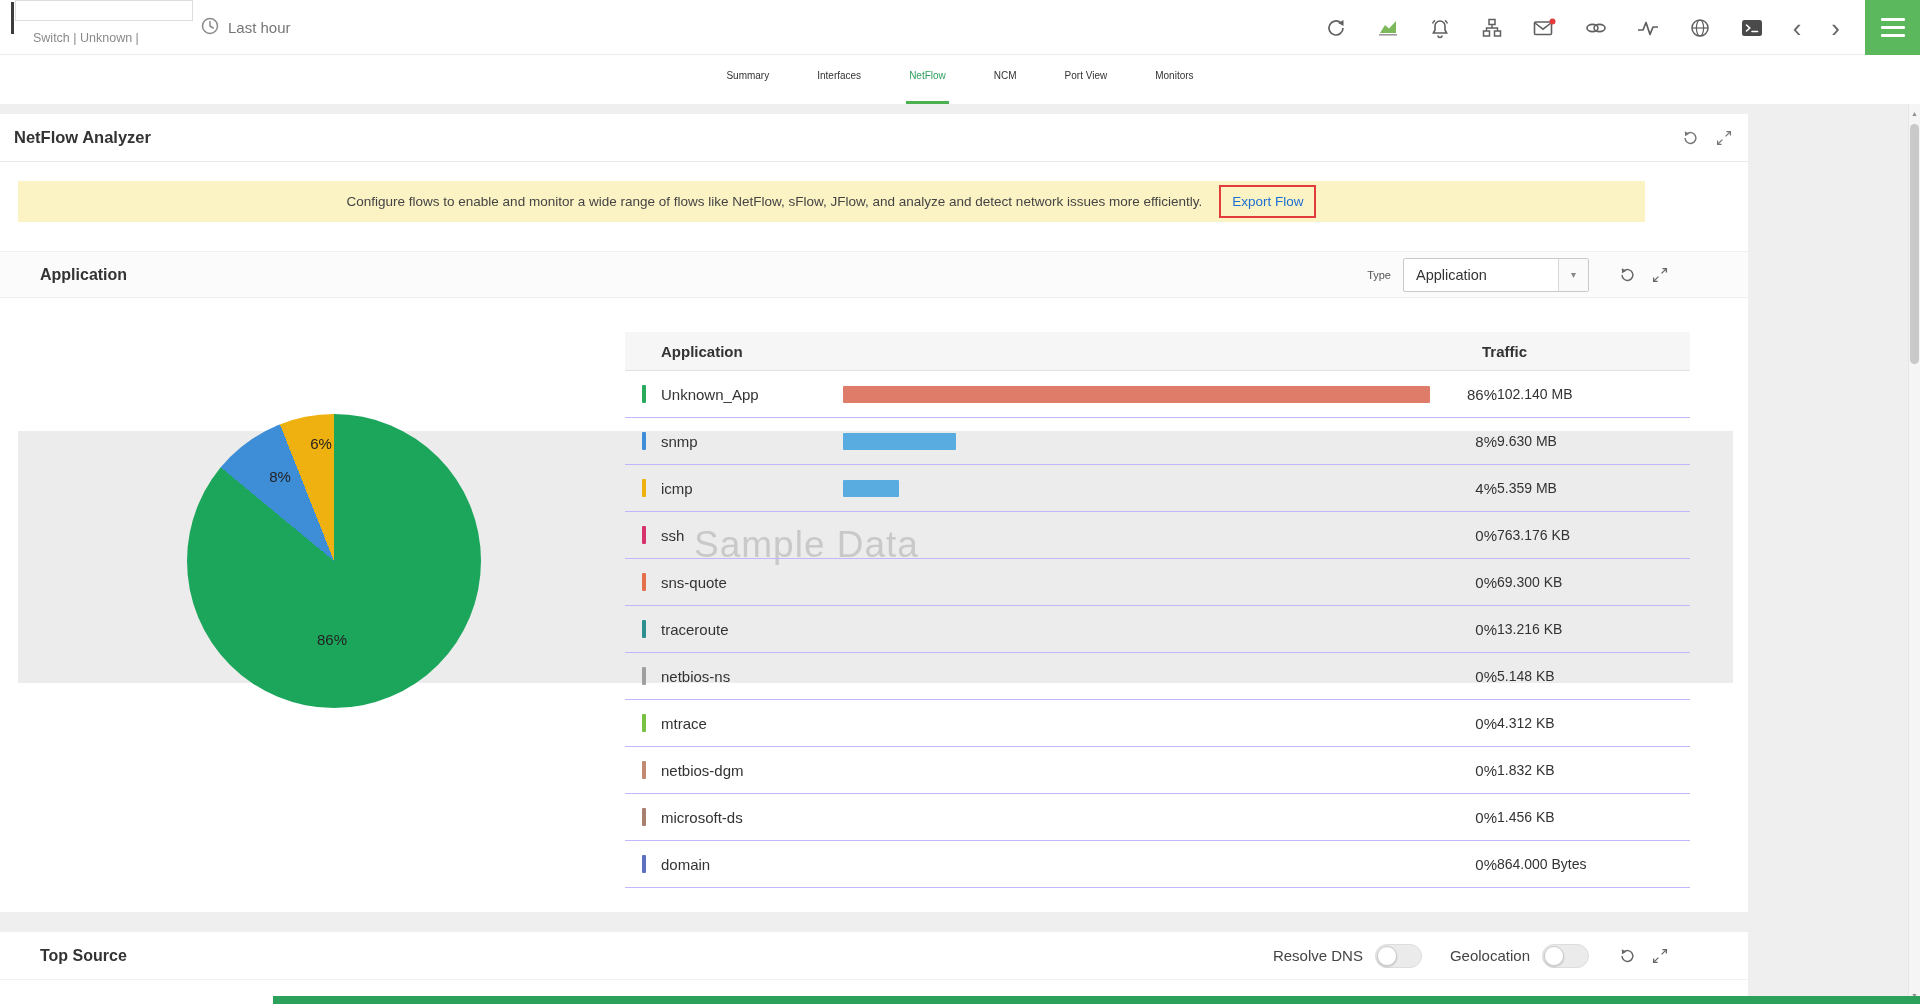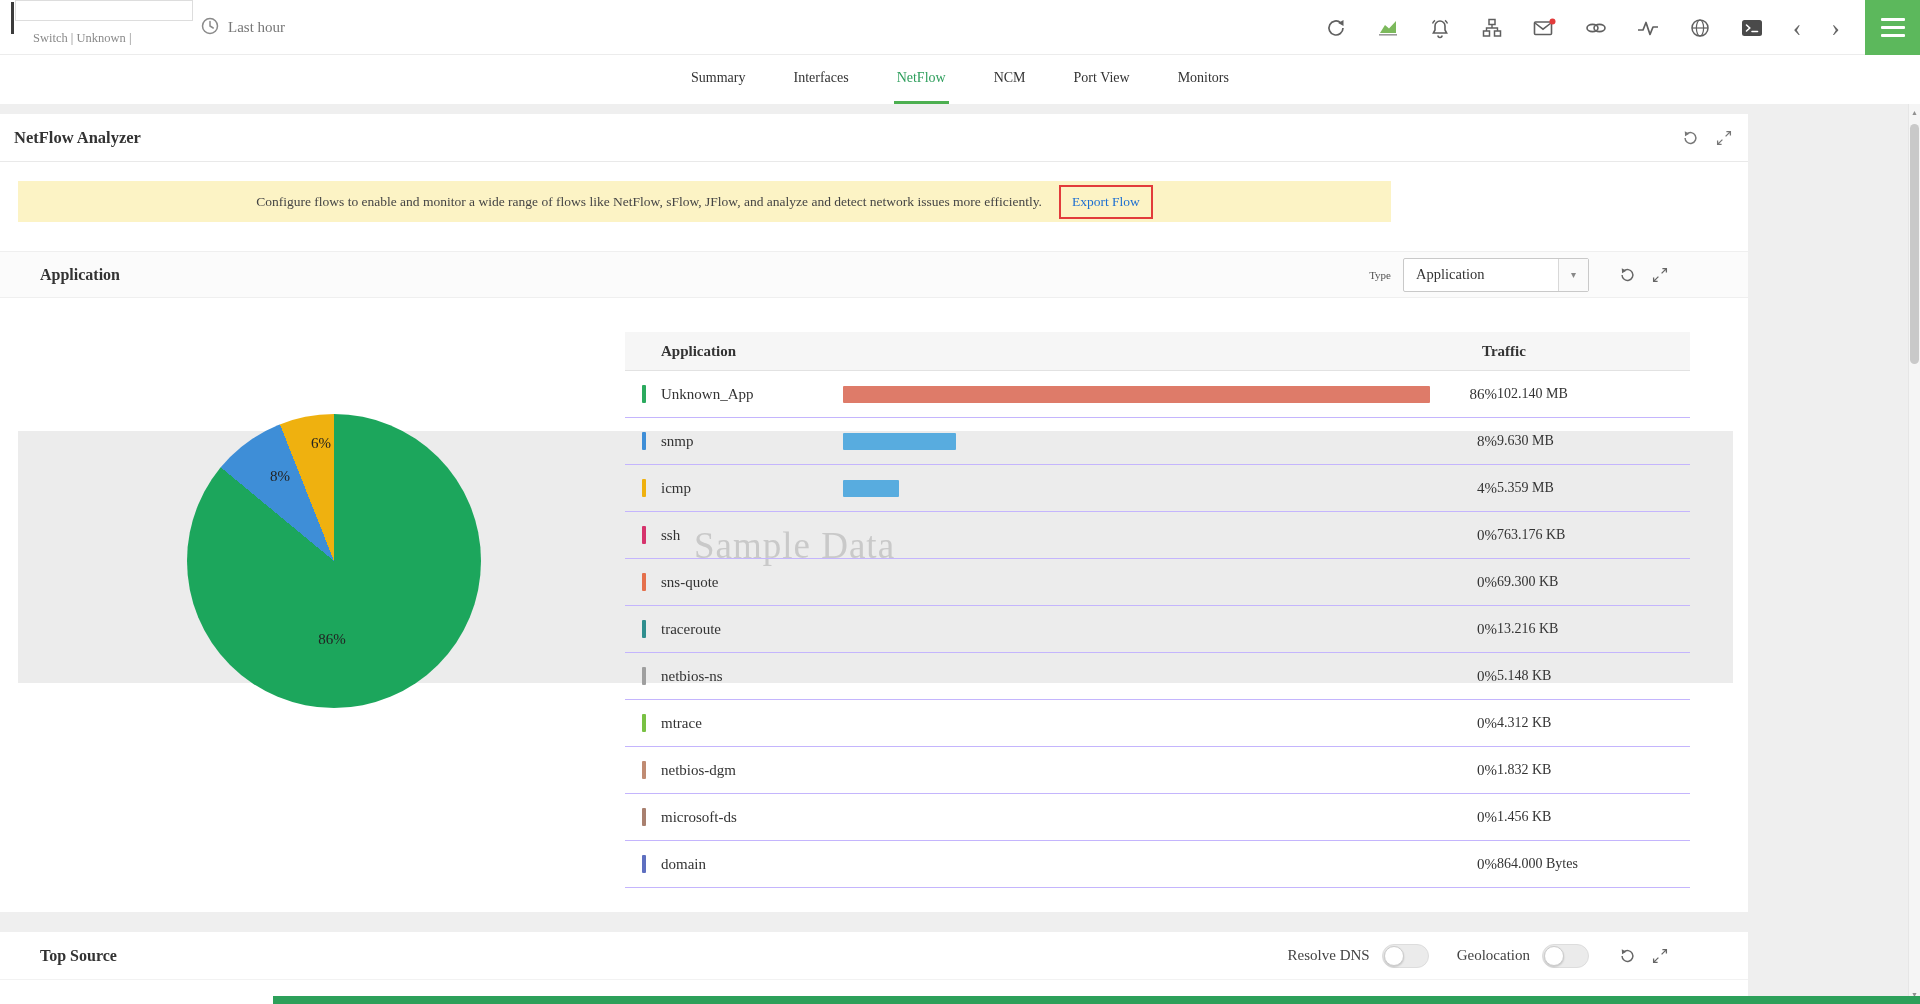--- a/index.html
+++ b/index.html
@@ -1,47 +1,47 @@
 <!DOCTYPE html>
 <html><head>
 <meta charset="utf-8">
 <style>
   * { margin:0; padding:0; box-sizing:border-box; }
   html,body { background:#fff; }
   body { font-family:"Liberation Sans", sans-serif; }
-  .screen { position:relative; width:1920px; height:1004px; background:#6d28d9; overflow:hidden;font-family:Liberation Serif, serif; }
+  .screen { position:relative; width:1920px; height:1004px; background:#6d28d9; overflow:hidden; }
 
   
   .topbar { position:absolute; top:0; left:0; width:1920px; height:55px; background:#fff; border-bottom:1px solid #ececec; }
   .tl-accent { position:absolute; left:11px; top:2px; width:3px; height:32px; background:#3c3c3c; }
   .tl-box { position:absolute; left:15px; top:0; width:178px; height:21px; background:#fff; border:1px solid #ddd; }
   .device-label { position:absolute; left:33px; top:31px; font-size:12.5px; color:#8a8a8a; white-space:nowrap; }
   .time-chip { position:absolute; left:200px; top:0; height:55px; display:flex; align-items:center; gap:8px; color:#777; font-size:15px; cursor:pointer; }
   .topbar-icons { position:absolute; right:78px; top:0; height:55px; display:flex; align-items:center; gap:26px; }
   .tb-icon { width:26px; height:26px; display:flex; align-items:center; justify-content:center; cursor:pointer; }
   .tb-icon svg { display:block; }
   .chev { font-size:26px; color:#666; line-height:26px; cursor:pointer; padding:0 2px; }
   .menu-btn { position:absolute; right:0; top:0; width:55px; height:55px; background:#5cb85c; display:flex; flex-direction:column; align-items:center; justify-content:center; gap:5px; cursor:pointer; }
   .menu-btn span { width:24px; height:3px; background:#fff; border-radius:1px; }
 
   
   .tabbar { position:absolute; top:55px; left:0; width:1920px; height:49px; background:#fff; display:flex; justify-content:center; gap:42px; }
-  .tab { font-size:14px; color:#333; padding:15px 3px 12px 3px; height:49px; cursor:pointer; }
+  .tab { font-size:10px; color:#333; padding:15px 3px 12px 3px; height:49px; cursor:pointer; }
   .tab.active { color:#2e9e5c; border-bottom:3px solid #4caf50; }
 
   
   .page { position:absolute; top:104px; left:0; width:1908px; height:900px; background:#efefef; }
 
   .main-panel { position:absolute; top:10px; left:0; width:1748px; height:798px; background:#fff; }
   .panel-hd { height:48px; border-bottom:1px solid #e9e9e9; display:flex; align-items:center; }
   .panel-title { font-size:16.5px; font-weight:bold; color:#333; margin-left:14px; }
   .panel-hd-icons { margin-left:auto; margin-right:14px; display:flex; gap:14px; }
   .sm-icon { width:20px; height:20px; display:flex; align-items:center; justify-content:center; cursor:pointer; }
 
-  .banner { position:absolute; left:18px; top:67px; width:1373px; height:41px; background:#fcf3c5;
+  .banner { position:absolute; left:18px; top:67px; width:1627px; height:41px; background:#fcf3c5;
             display:flex; align-items:center; justify-content:center; font-size:13.5px; color:#444; }
   .export-box { border:2px solid #e23b3b; padding:7px 11px; margin-left:17px; }
   .export-link { color:#1d6fd1; font-size:13.5px; cursor:pointer; text-decoration:none; }
 
   .widget-hd { position:absolute; left:0; top:137px; width:100%; height:47px; background:#fbfbfb;
                border-top:1px solid #efefef; border-bottom:1px solid #efefef; display:flex; align-items:center; }
   .widget-title { font-size:16px; font-weight:bold; color:#333; margin-left:40px; }
   .widget-controls { margin-left:auto; margin-right:78px; display:flex; align-items:center; }
   .type-label { font-size:11px; color:#555; margin-right:12px; }
   .dropdown { width:186px; height:34px; background:#fff; border:1px solid #c9c9c9; border-radius:2px; display:flex; align-items:center; cursor:pointer; }

